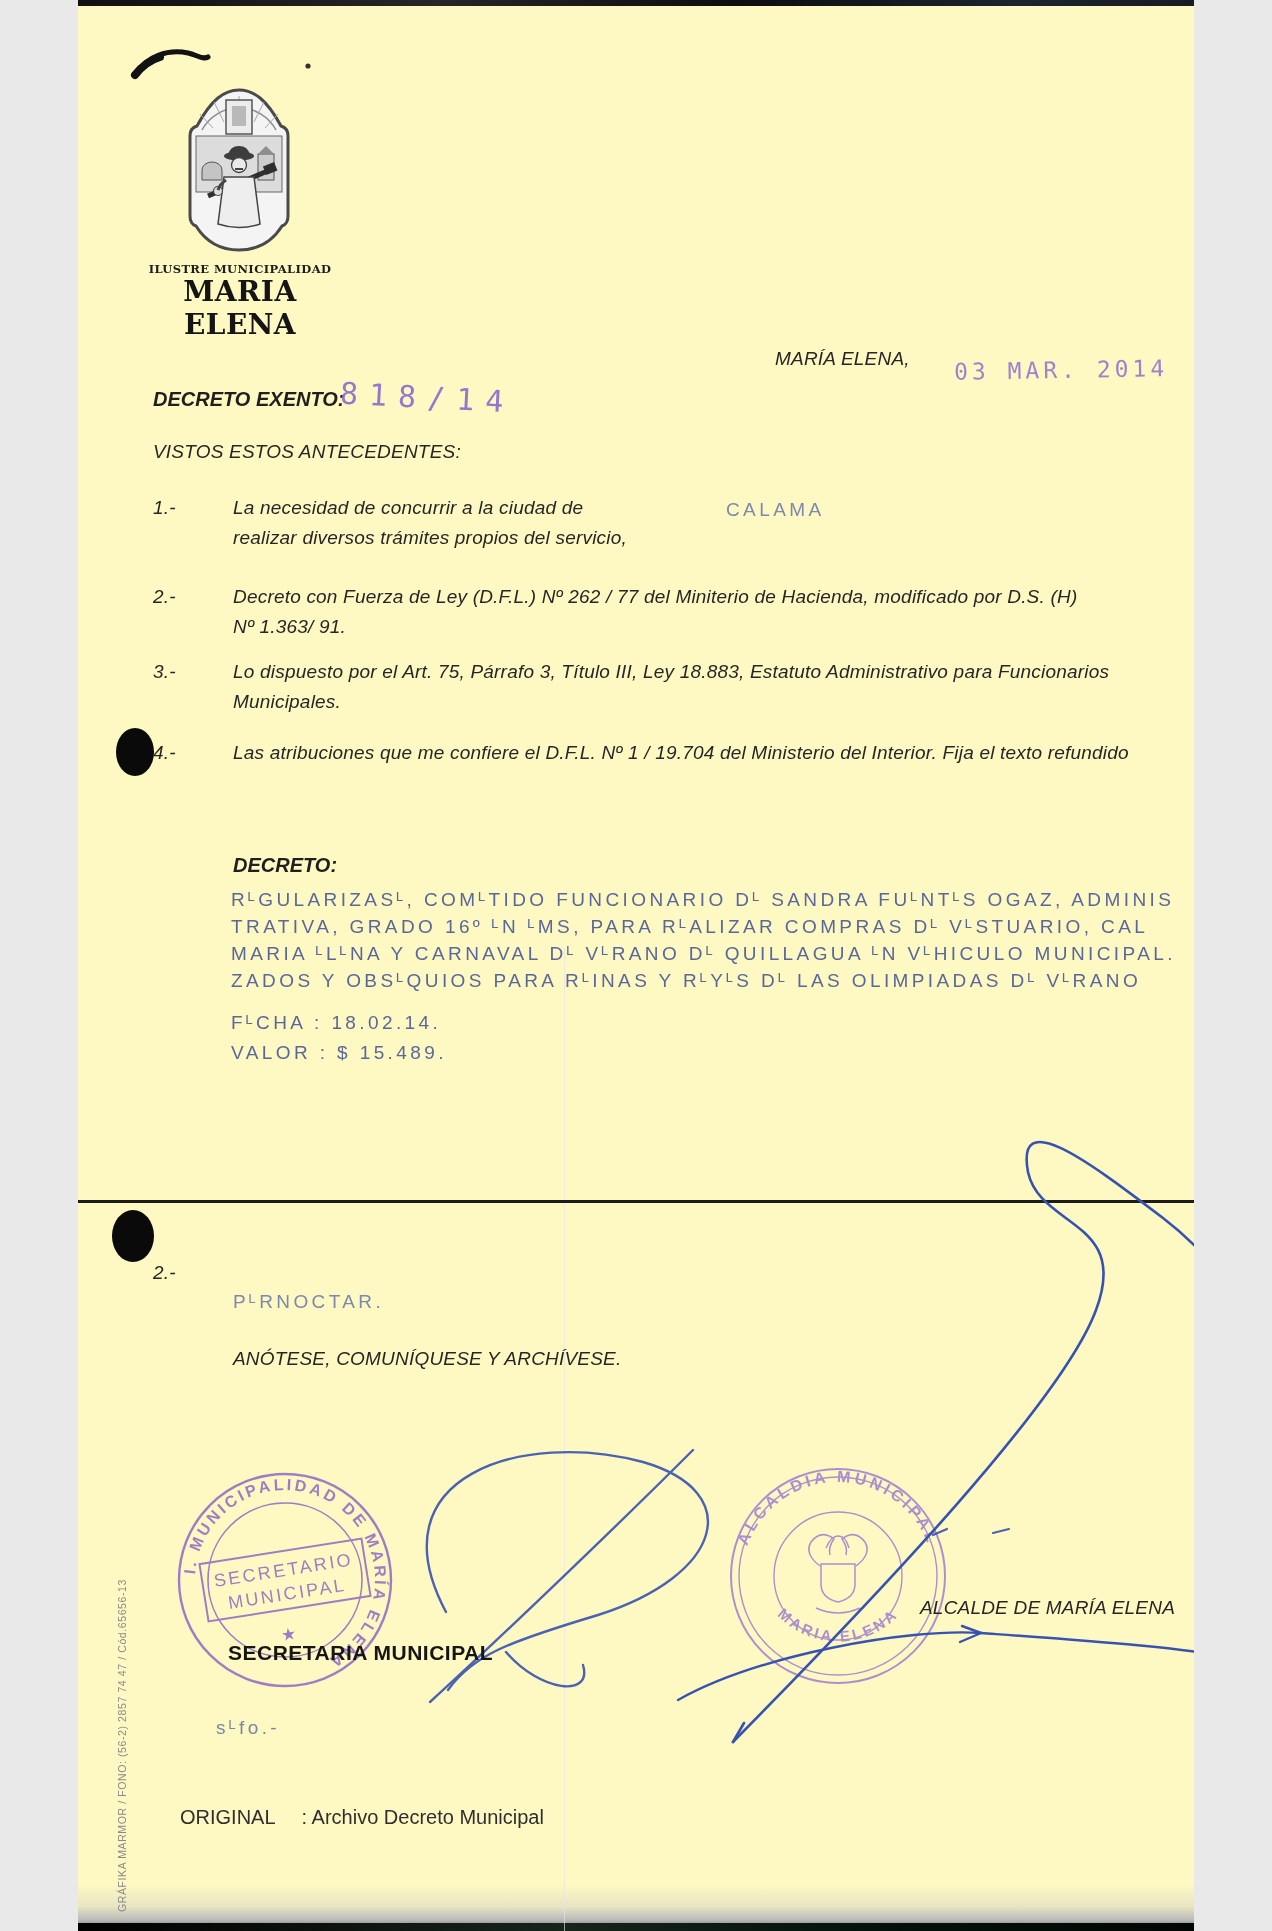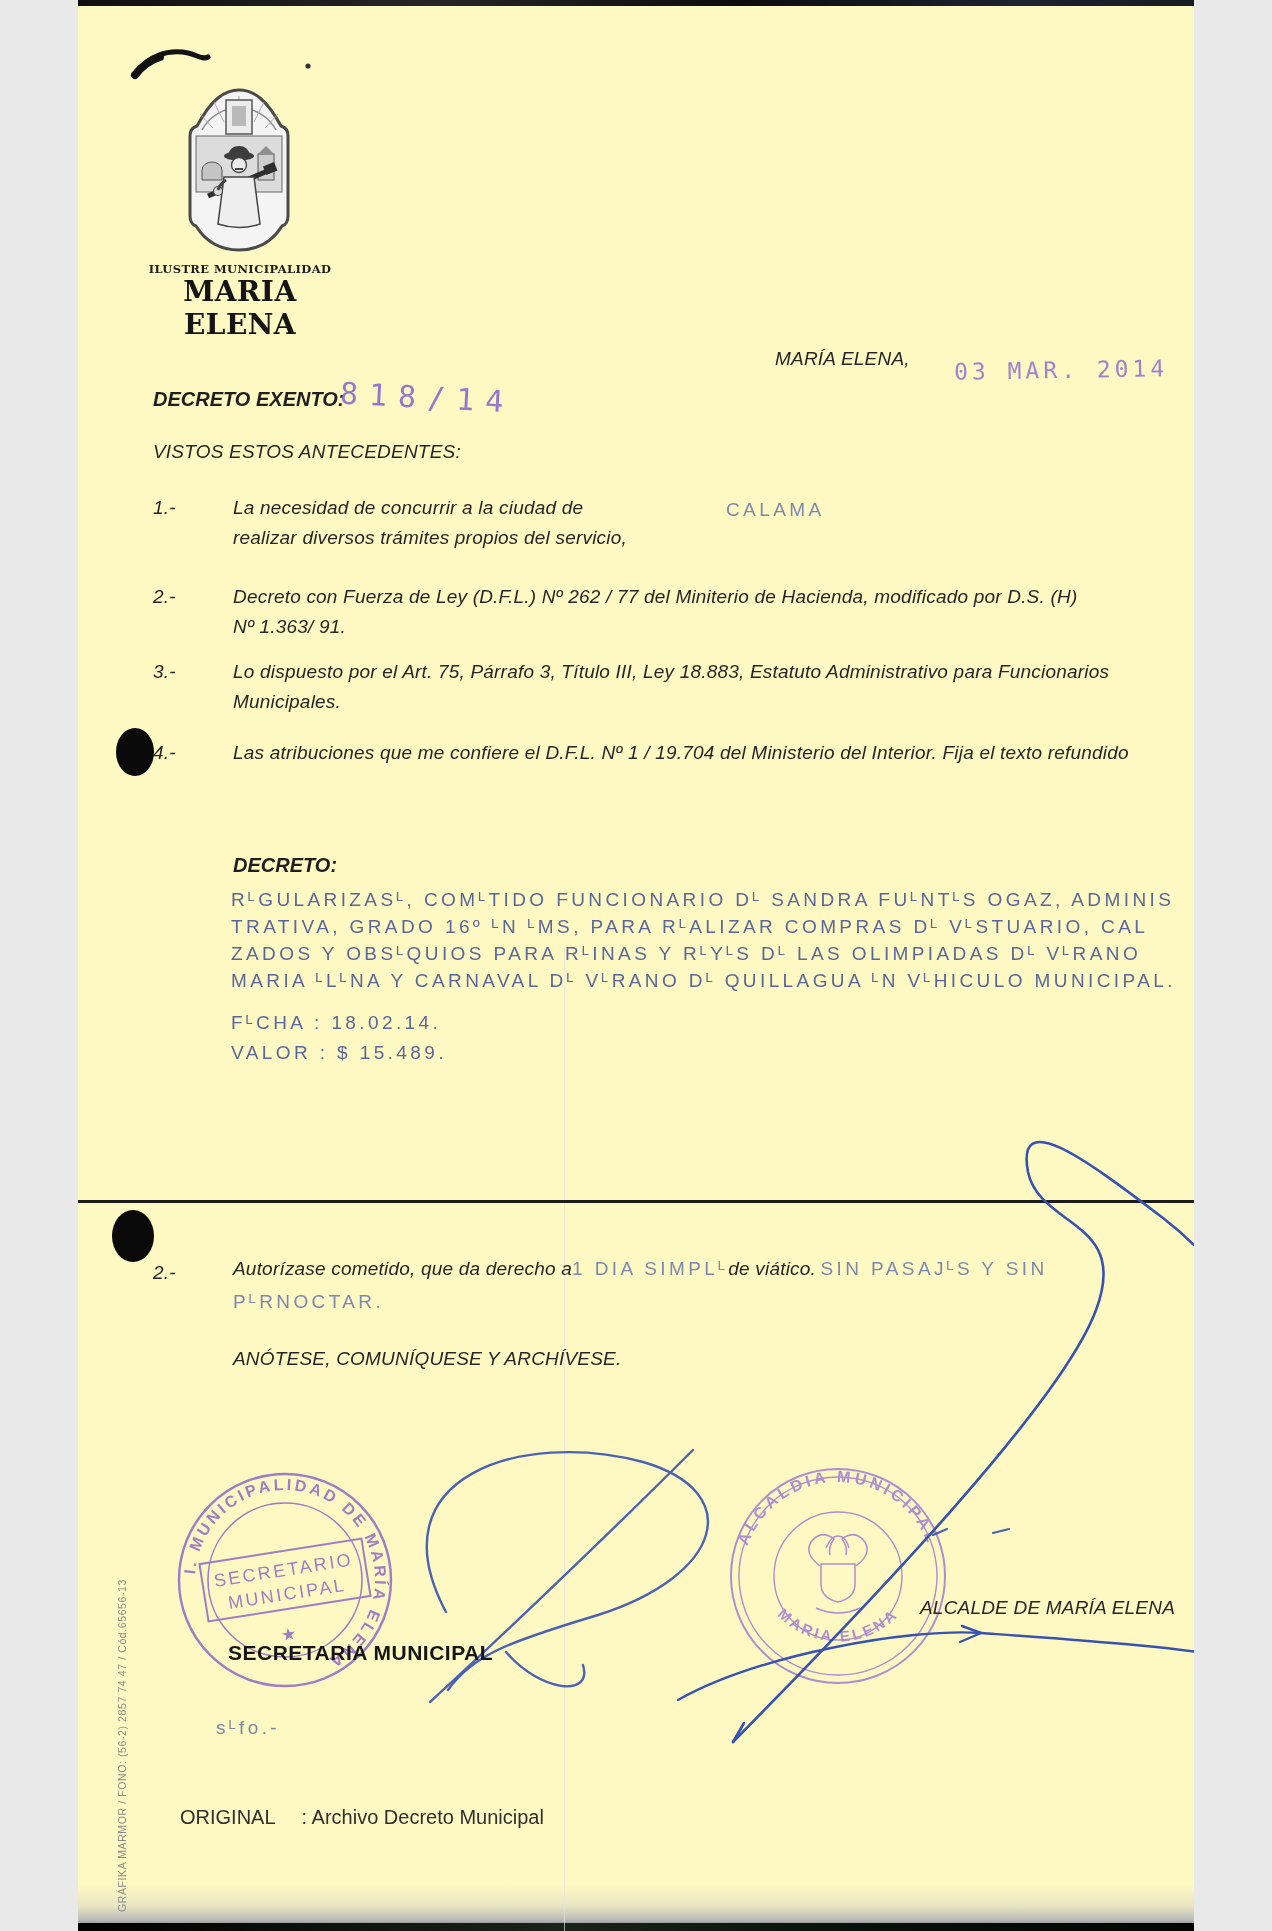--- a/index.html
+++ b/index.html
@@ -108,33 +108,30 @@
   <div class="abs it" style="left:155px;top:691px;">Municipales.</div>
 
   <div class="abs punch" style="left:38px;top:728px;width:38px;height:48px;"></div>
   <div class="abs it" style="left:75px;top:742px;">4.-</div>
   <div class="abs it" style="left:155px;top:742px;">Las atribuciones que me confiere el D.F.L. Nº 1 / 19.704 del Ministerio del Interior. Fija el texto refundido</div>
 
   <div class="abs it-b" style="left:155px;top:854px;">DECRETO:</div>
   <div class="abs tw tw-block" style="left:153px;top:886px;">
     <div>RᴸGULARIZASᴸ, COMᴸTIDO FUNCIONARIO Dᴸ SANDRA FUᴸNTᴸS OGAZ, ADMINIS</div>
     <div>TRATIVA, GRADO 16º ᴸN ᴸMS, PARA RᴸALIZAR COMPRAS Dᴸ VᴸSTUARIO, CAL</div>
+    <div>MARIA ᴸLᴸNA Y CARNAVAL Dᴸ VᴸRANO Dᴸ QUILLAGUA ᴸN VᴸHICULO MUNICIPAL.</div>
     <div>ZADOS Y OBSᴸQUIOS PARA RᴸINAS Y RᴸYᴸS Dᴸ LAS OLIMPIADAS Dᴸ VᴸRANO</div>
-    <div>MARIA ᴸLᴸNA Y CARNAVAL Dᴸ VᴸRANO Dᴸ QUILLAGUA ᴸN VᴸHICULO MUNICIPAL.</div>
   </div>
   <div class="abs tw" style="left:153px;top:1012px;">FᴸCHA : 18.02.14.</div>
   <div class="abs tw" style="left:153px;top:1042px;">VALOR : $ 15.489.</div>
 
   <div class="abs" style="left:0;top:1200px;width:1272px;height:3px;background:#1c1c1c;"></div>
   <div class="abs punch" style="left:34px;top:1210px;width:42px;height:52px;"></div>
 
   <div class="abs it" style="left:75px;top:1262px;">2.-</div>
-  <div class="abs" style="left:155px;top:1258px;white-space:nowrap;">
-    <span class="it">Autorízase cometido, que da derecho a</span><span class="tw tw-light">1 DIA SIMPLᴸ</span><span class="it">de viático.</span>&nbsp;<span class="tw tw-light">SIN PASAJᴸS Y SIN</span>
-  </div>
   <div class="abs tw tw-light" style="left:155px;top:1291px;">PᴸRNOCTAR.</div>
   <div class="abs it" style="left:155px;top:1348px;">ANÓTESE, COMUNÍQUESE Y ARCHÍVESE.</div>
 
   <svg class="abs" style="left:80px;top:1448px;opacity:.82;" width="255" height="275" viewBox="0 0 255 275">
     <defs>
       <path id="lring" d="M 37,132 A 90,90 0 1 1 217,132 A 90,90 0 1 1 37,132"></path>
     </defs>
     <circle cx="127" cy="132" r="106" fill="none" stroke="#8a63c6" stroke-width="2.4"></circle>
     <circle cx="127" cy="132" r="77" fill="none" stroke="#8a63c6" stroke-width="1.6"></circle>
     <text font-family="Liberation Sans, sans-serif" font-size="16" font-weight="bold" fill="#8a63c6" letter-spacing="3">

